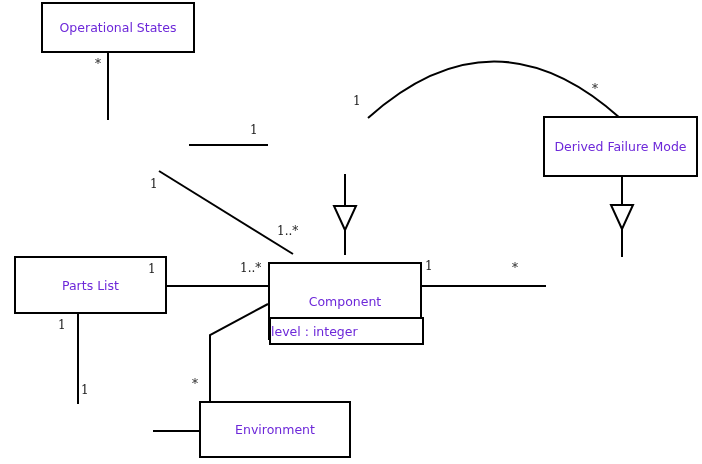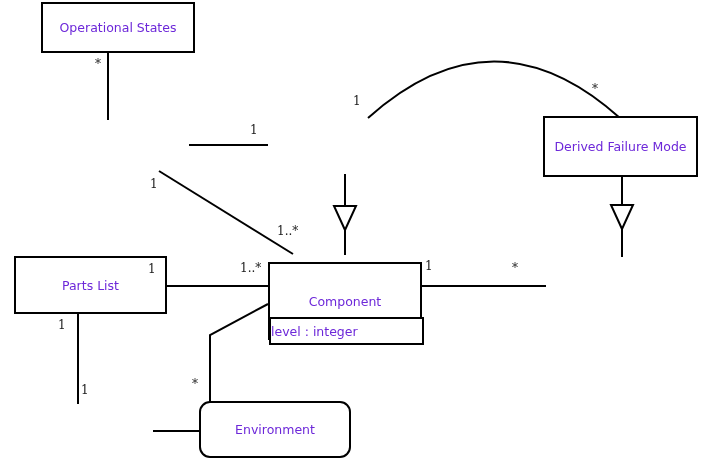--- a/index.html
+++ b/index.html
@@ -54,21 +54,21 @@
   
   #box-operational-states { left: 41px;  top: 2px;   width: 154px; height: 51px; }
   #box-functional-group   { left: 38px;  top: 119px; width: 152px; height: 53px; }
   #box-derived-component  { left: 267px; top: 117px; width: 153px; height: 58px; }
   #box-derived-failure-mode { left: 543px; top: 116px; width: 155px; height: 61px; }
   #box-parts-list         { left: 2px;   top: 256px; width: 153px; height: 58px; margin-left: 12px; }
   #box-component          { left: 268px; top: 262px; width: 154px; height: 78px; }
   #box-component-attrs    { left: 269px; top: 317px; width: 155px; height: 28px; }
   #box-failure-mode       { left: 545px; top: 255px; width: 153px; height: 57px; }
   #box-system             { left: 1px;   top: 403px; width: 153px; height: 57px; }
-  #box-environment        { left: 199px; top: 401px; width: 152px; height: 57px; border-radius: 11px; }
+  #box-environment        { left: 199px; top: 401px; width: 152px; height: 57px; }
   
   #m-os-fg-star      { left: 95px;  top: 58px;  }
   #m-fg-dc-one       { left: 250px; top: 124px; }
   #m-dc-dfm-one      { left: 353px; top: 95px;  }
   #m-dc-dfm-star     { left: 592px; top: 83px;  }
   #m-fg-comp-one     { left: 150px; top: 178px; }
   #m-fg-comp-many    { left: 277px; top: 225px; }
   #m-pl-comp-one     { left: 148px; top: 263px; }
   #m-pl-comp-many    { left: 240px; top: 262px; }
   #m-comp-fm-one     { left: 425px; top: 260px; }

